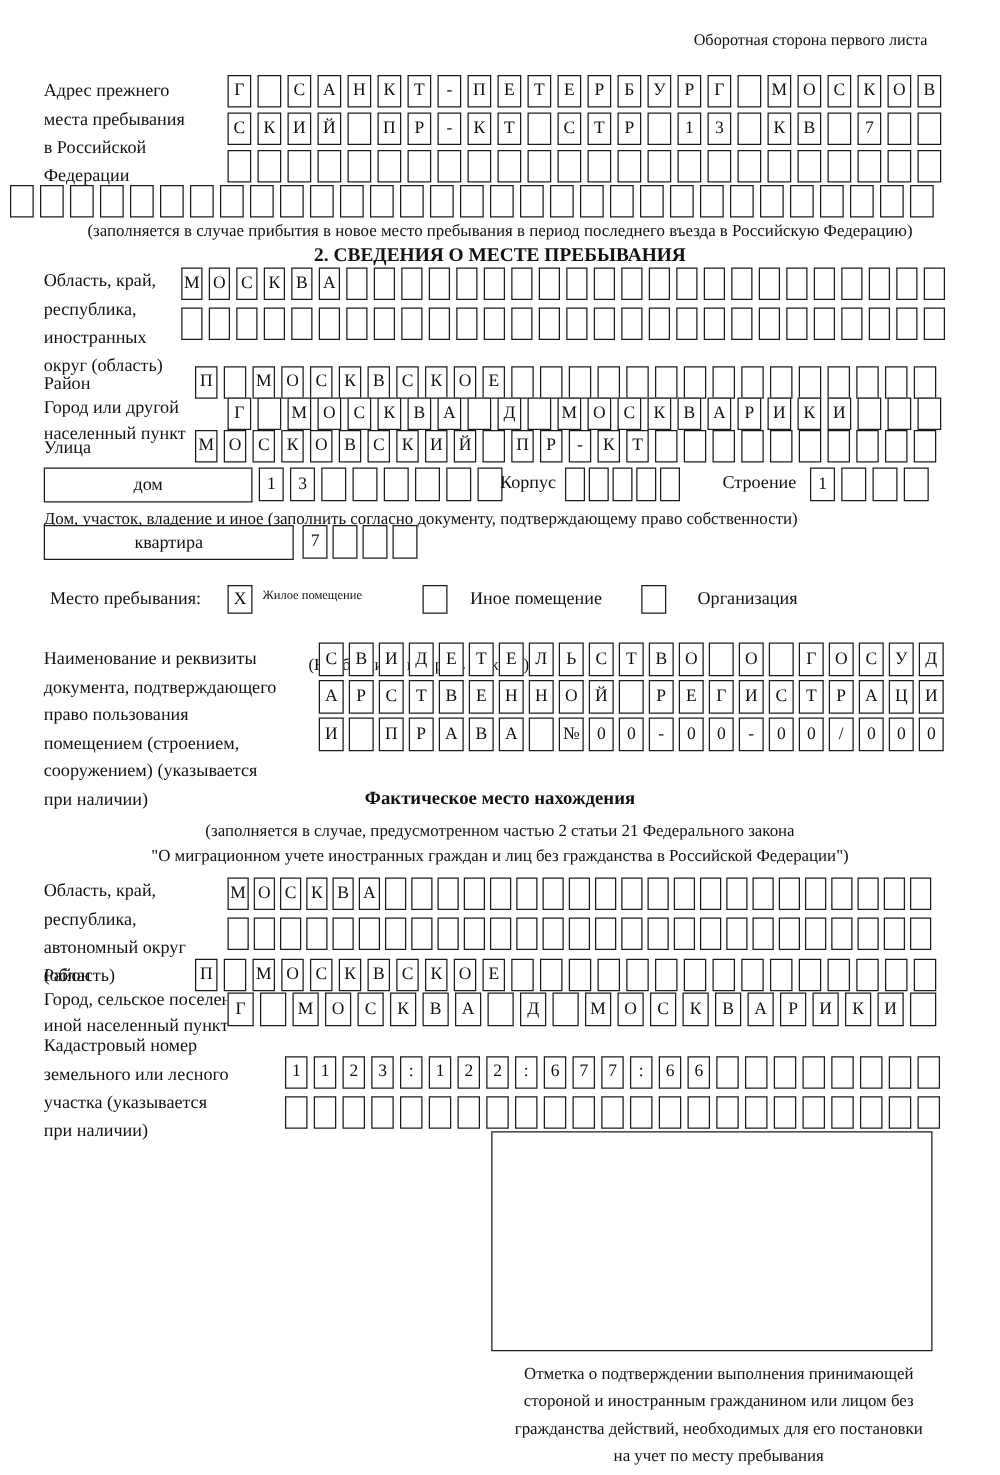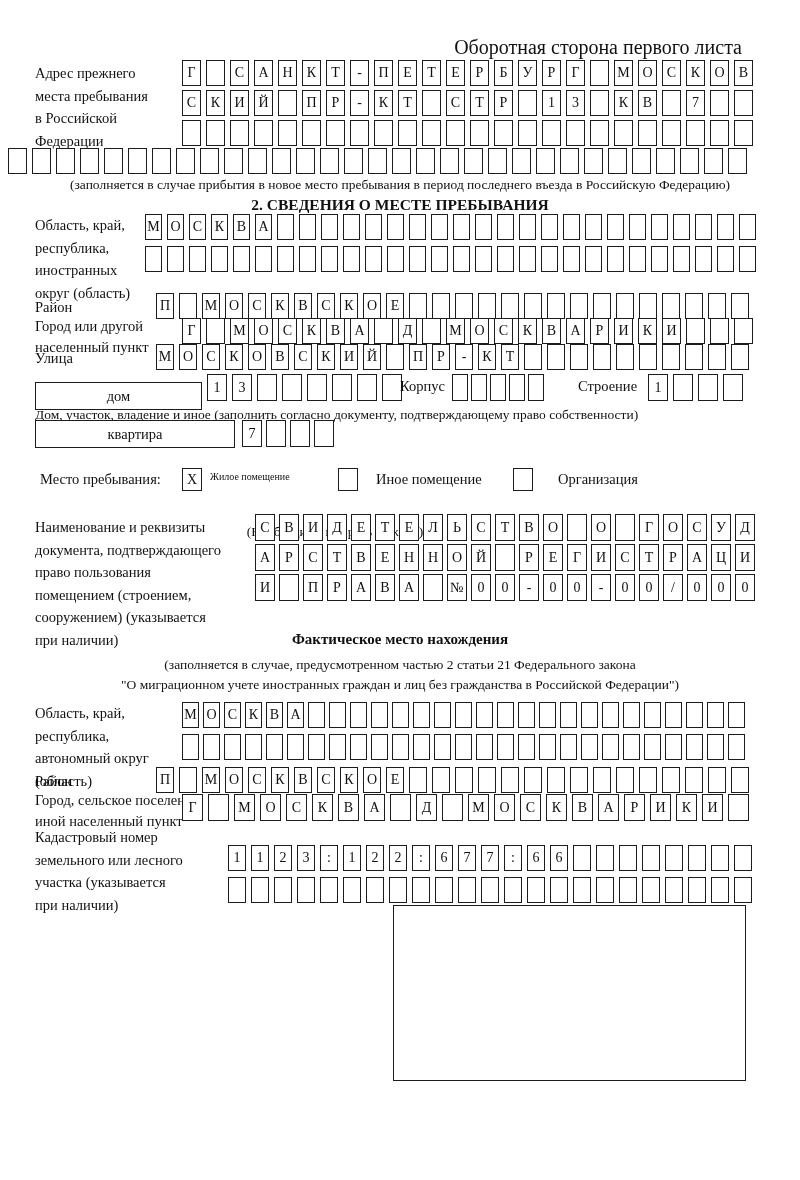--- a/index.html
+++ b/index.html
@@ -32,35 +32,35 @@
     position:absolute;border:1.6px solid #1c1c1c;box-sizing:border-box;
     display:flex;align-items:center;justify-content:center;font-size:14.5px;background:#fff;
   }
   .checkbox{
     position:absolute;width:20px;height:23px;border:1.6px solid #1c1c1c;box-sizing:border-box;
     text-align:center;font-size:14px;line-height:21px;background:#fff;
   }
   .big-box{position:absolute;border:1.6px solid #1c1c1c;box-sizing:border-box;background:#fff;}
 
   
-  .header-note{top:24px;right:58px;font-size:20px;margin-top:12px;}
+  .header-note{top:24px;right:58px;font-size:13px;}
   .lbl-prev{top:62px;left:35px;width:160px;}
   .r-prev1{top:60px;left:182px;} .r-prev2{top:90px;left:182px;}
   .r-prev3{top:120px;left:182px;} .r-prev4{top:148px;left:8px;}
   .cap-prev{top:177px;}
   .h-sec2{top:196px;font-size:15.5px;}
   .lbl-obl1{top:214px;left:35px;width:140px;}
   .r-obl1a{top:214px;left:145px;} .r-obl1b{top:246px;left:145px;}
   .lbl-rayon1{top:296px;left:35px;}
   .r-rayon1{top:293px;left:156px;}
   .lbl-gorod1{top:316px;left:35px;width:150px;}
   .r-gorod1{top:318px;left:182px;}
   .lbl-ulitsa{top:347px;left:35px;}
   .r-ulitsa{top:344px;left:156px;}
-  .dom-box{top:374px;left:35px;width:167px;height:28px;margin-top:8px;}
+  .dom-box{top:374px;left:35px;width:167px;height:28px;}
   .r-dom{top:374px;left:207px;}
   .lbl-korpus{top:378px;left:400px;font-size:14.5px;}
   .r-korpus{top:374px;left:452px;}
   .lbl-stroenie{top:378px;left:578px;font-size:14.5px;}
   .r-stroenie{top:374px;left:648px;}
   .cap-dom{top:407px;left:35px;}
   .kv-box{top:420px;left:35px;width:200px;height:28px;}
   .r-kv{top:420px;left:242px;}
   .cap-kv{top:452px;left:35px;}
   .lbl-mesto{top:471px;left:40px;font-size:14.5px;}
@@ -671,14 +671,20 @@
       <span class="cell"></span>
       <span class="cell"></span>
       <span class="cell"></span>
       <span class="cell"></span>
       <span class="cell"></span>
       <span class="cell"></span>
       <span class="cell"></span>
     </div>
 
   <div class="big-box otm-box"></div>
+  <div class="abs otm-cap">
+    <div>Отметка о подтверждении выполнения принимающей</div>
+    <div>стороной и иностранным гражданином или лицом без</div>
+    <div>гражданства действий, необходимых для его постановки</div>
+    <div>на учет по месту пребывания</div>
+  </div>
 
 </div>
 
 </body></html>

